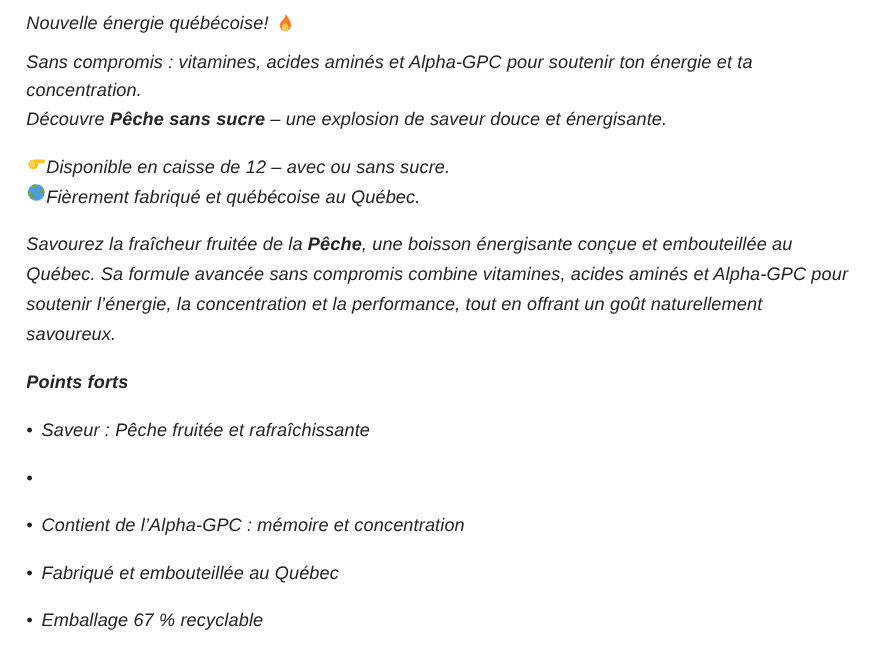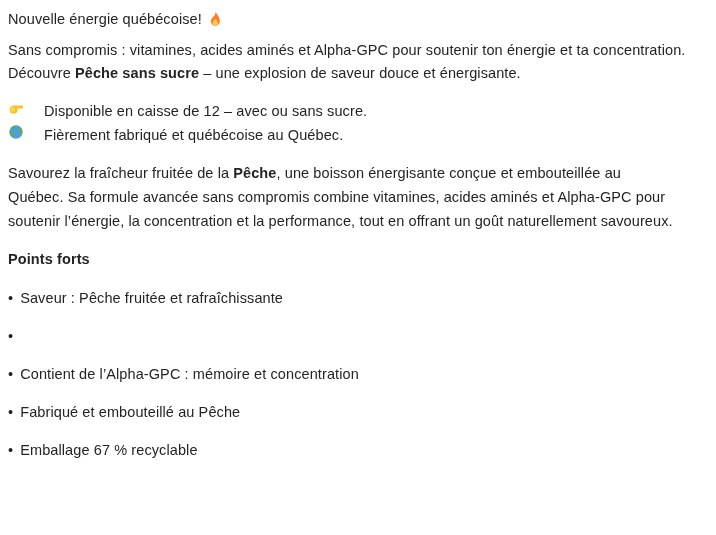--- a/index.html
+++ b/index.html
@@ -11,40 +11,41 @@
   body {
     width: 716px;
     height: 535px;
     overflow: hidden;
     font-family: "Liberation Sans", sans-serif;
     font-size: 14.5px;
     color: #242424;
     letter-spacing: 0.1px;
   }
   .doc {
-    padding: 8px 20px 0 8px;
+    padding: 8px 20px 0 21px;
     width: 716px;
+    font-style: italic;
   }
   .headline {
     margin: 0 0 5px 0;
     line-height: 23px;
   }
   .intro {
     margin: 0 0 14px 0;
   }
   .intro-line {
     line-height: 23px;
   }
   b, .bold { font-weight: 700; }
   .highlights {
     margin: 0 0 14px 0;
   }
   .highlight {
     display: flex;
-    gap: 20px;
+    gap: 0;
     height: 24px;
     line-height: 24px;
   }
   .description {
     margin: 0 17px 15px 0;
     line-height: 24px;
     max-width: 678px;
   }
   .section-heading {
     font-weight: 700;
@@ -121,21 +122,21 @@
     </div>
     <div class="bullet">
       <span class="dot">•</span>
     </div>
     <div class="bullet">
       <span class="dot">•</span>
       <span>Contient de l’Alpha-GPC : mémoire et concentration</span>
     </div>
     <div class="bullet">
       <span class="dot">•</span>
-      <span>Fabriqué et embouteillé au Pêche</span>
+      <span>Fabriqué et embouteillée au Québec</span>
     </div>
     <div class="bullet">
       <span class="dot">•</span>
       <span>Emballage 67 % recyclable</span>
     </div>
   </div>
 
 
 </div>
 

